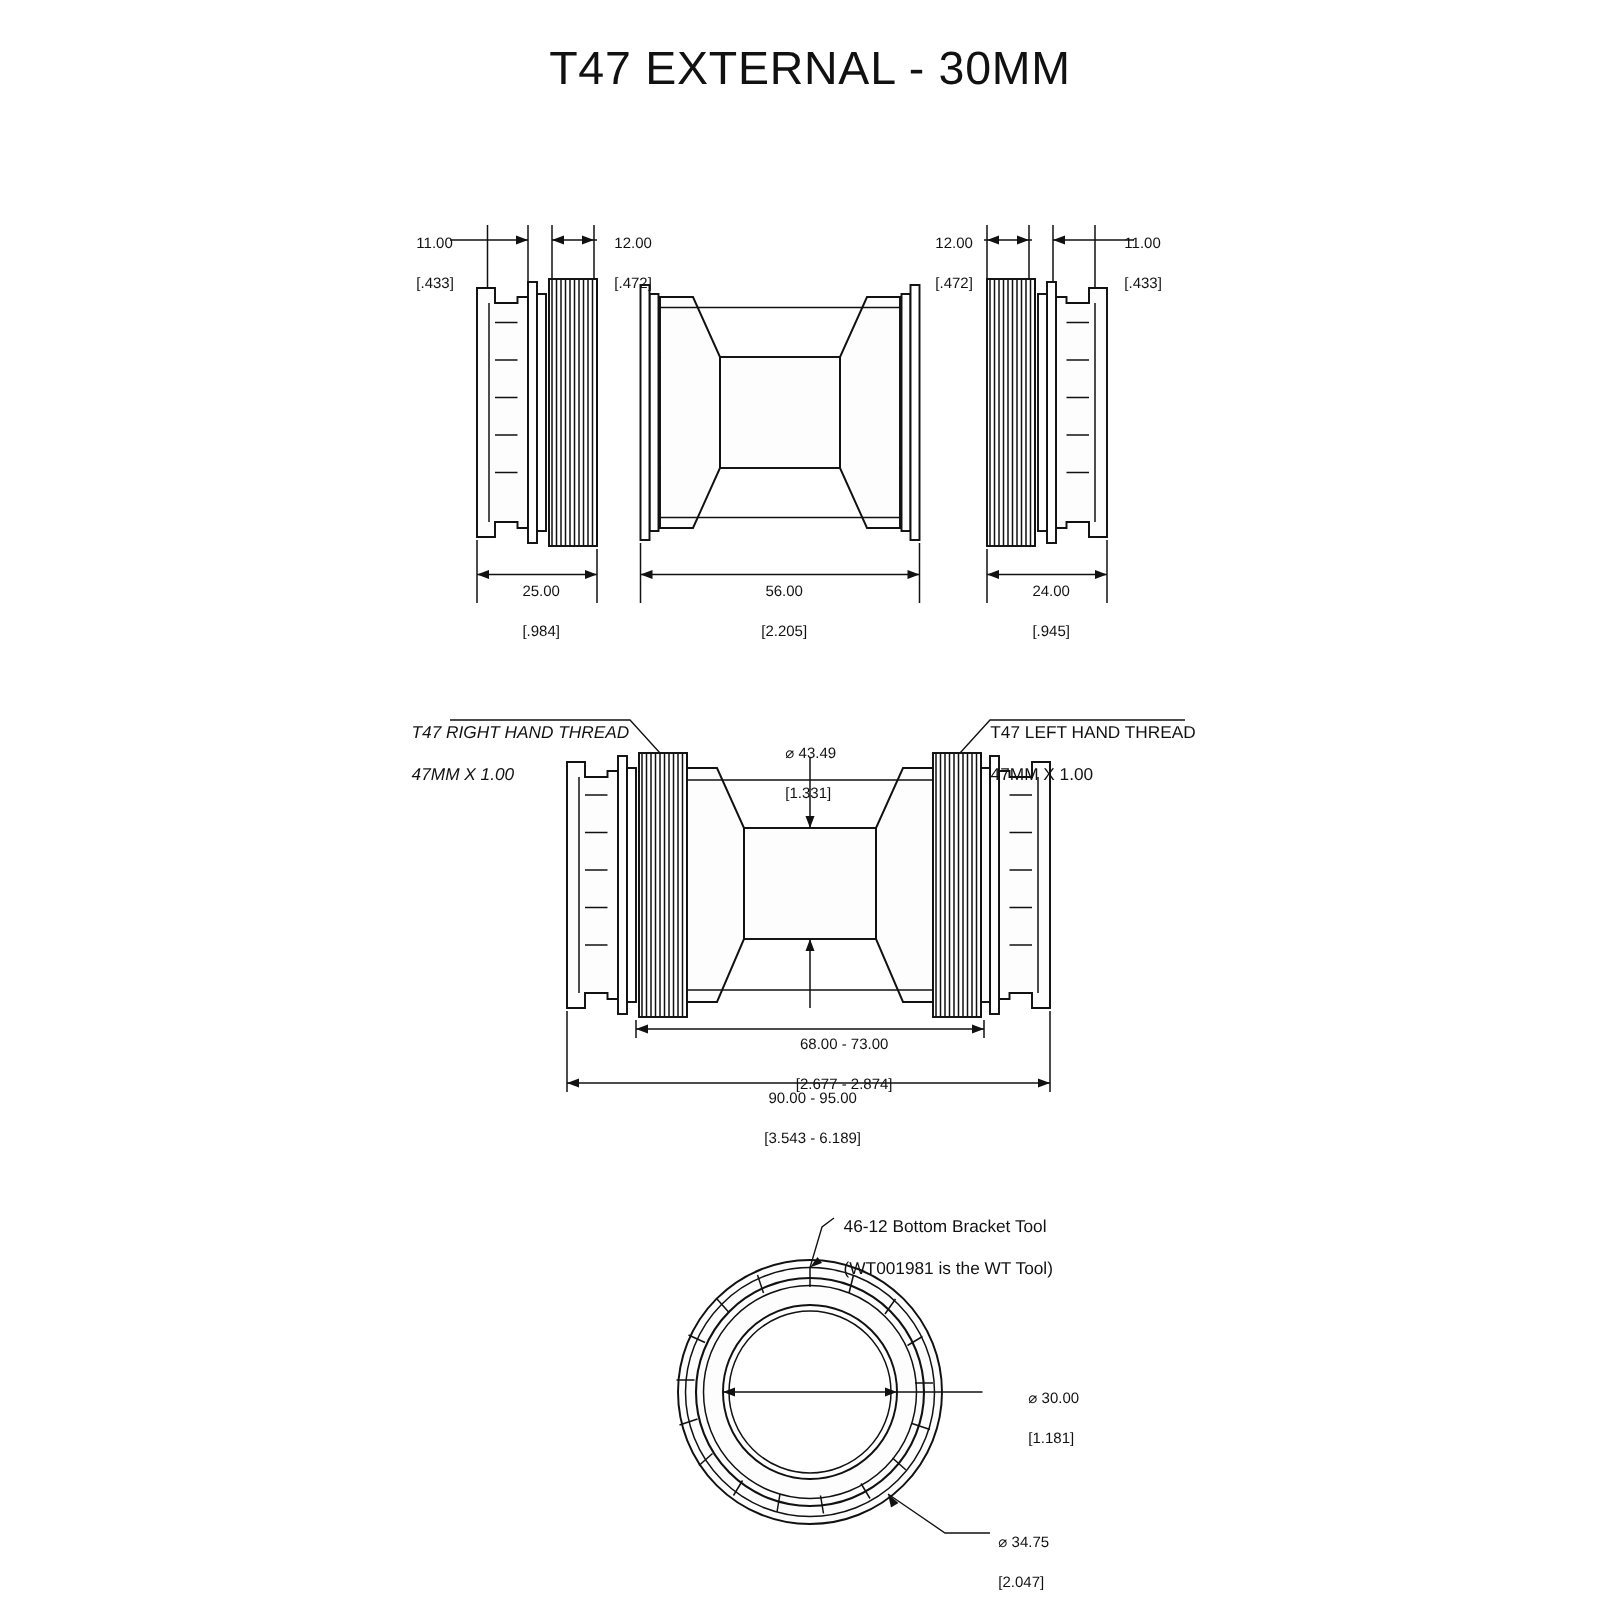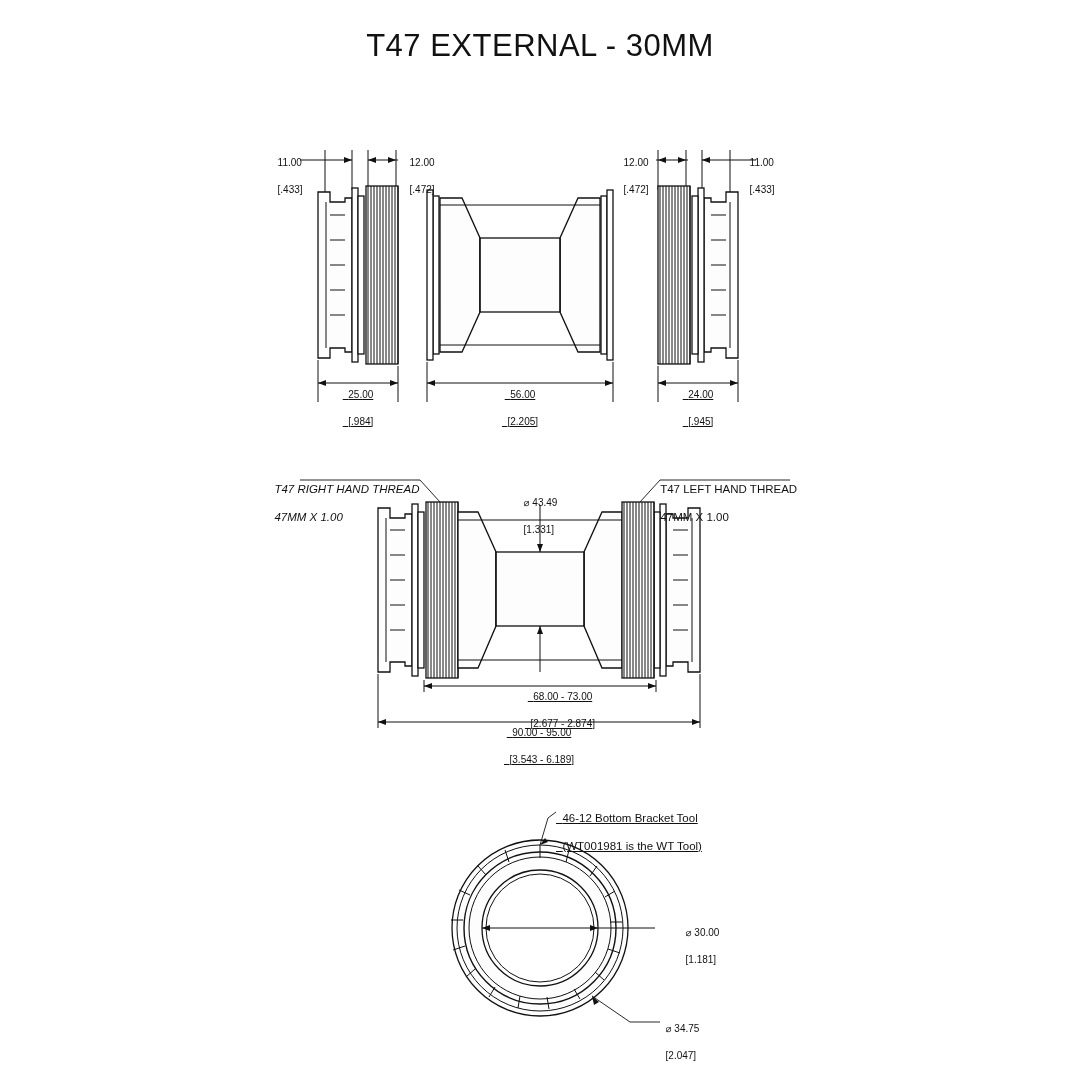--- a/index.html
+++ b/index.html
@@ -25,21 +25,21 @@
     letter-spacing: 0.5px;
     color: #111;
   }
   .dim {
     position: absolute;
     font-size: 10px;
     line-height: 13.5px;
     color: #111;
     white-space: pre;
   }
-  .dim.center { text-align: center; text-decoration: underline; }
+  .dim.center { text-align: center; }
   .dim.left { text-align: left; }
   .note {
     position: absolute;
     font-size: 11.5px;
     line-height: 14px;
     color: #111;
     white-space: pre;
   }
   svg.drawing {
     position: absolute;
@@ -377,21 +377,21 @@
 
 <div class="dim center" style="left:444px; top:676px; width:232px;">
   <span>68.00 - 73.00</span><br>
   <span>[2.677 - 2.874]</span>
 </div>
 <div class="dim center" style="left:378px; top:712px; width:322px;">
   <span>90.00 - 95.00</span><br>
   <span>[3.543 - 6.189]</span>
 </div>
 
-<div class="note" style="left:556px; top:797px;text-decoration:underline;">
+<div class="note" style="left:556px; top:797px;">
   <span>46-12 Bottom Bracket Tool</span><br>
   <span>(WT001981 is the WT Tool)</span>
 </div>
 
 <div class="dim left" style="left:680px; top:912px;">
   <span>⌀ 30.00</span><br>
   <span>[1.181]</span>
 </div>
 <div class="dim left" style="left:660px; top:1008px;">
   <span>⌀ 34.75</span><br>

